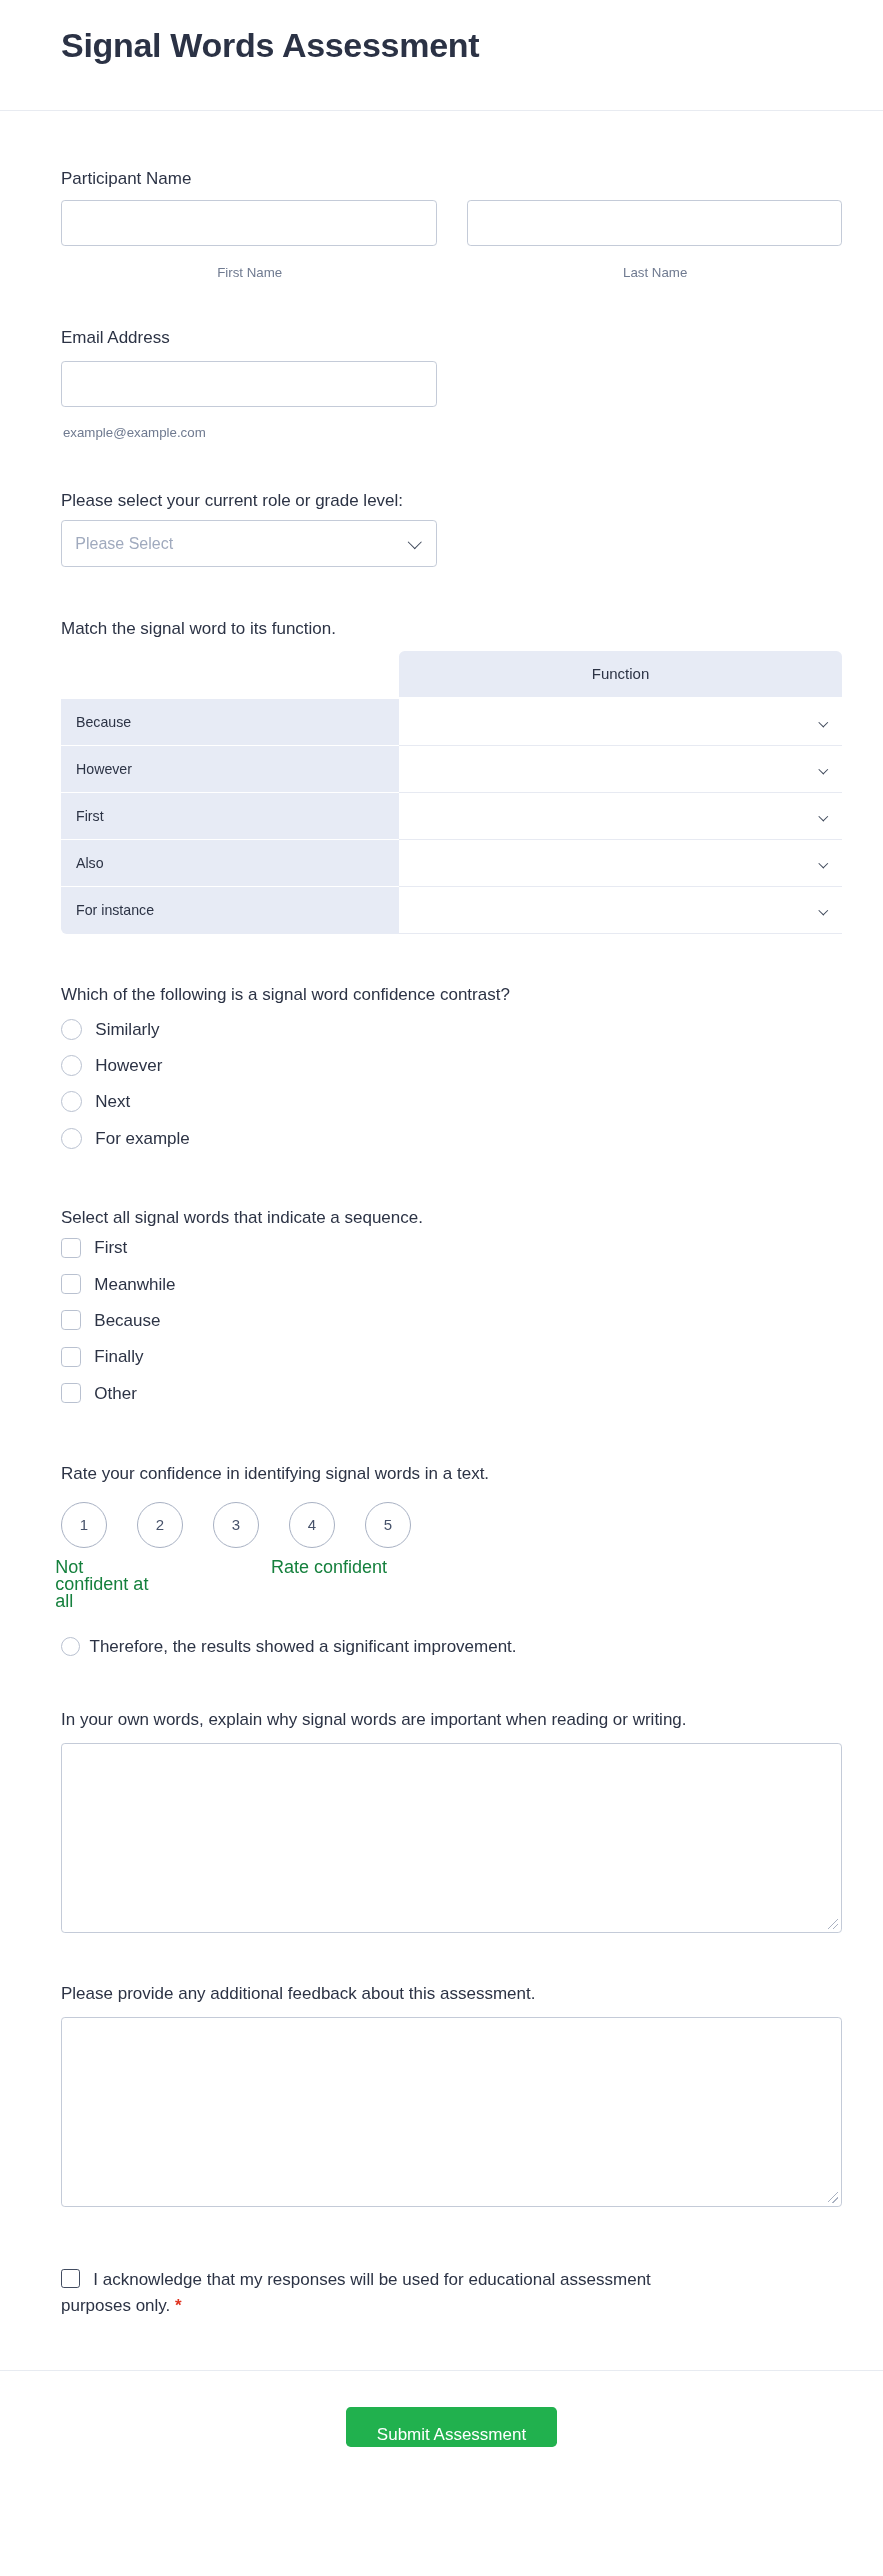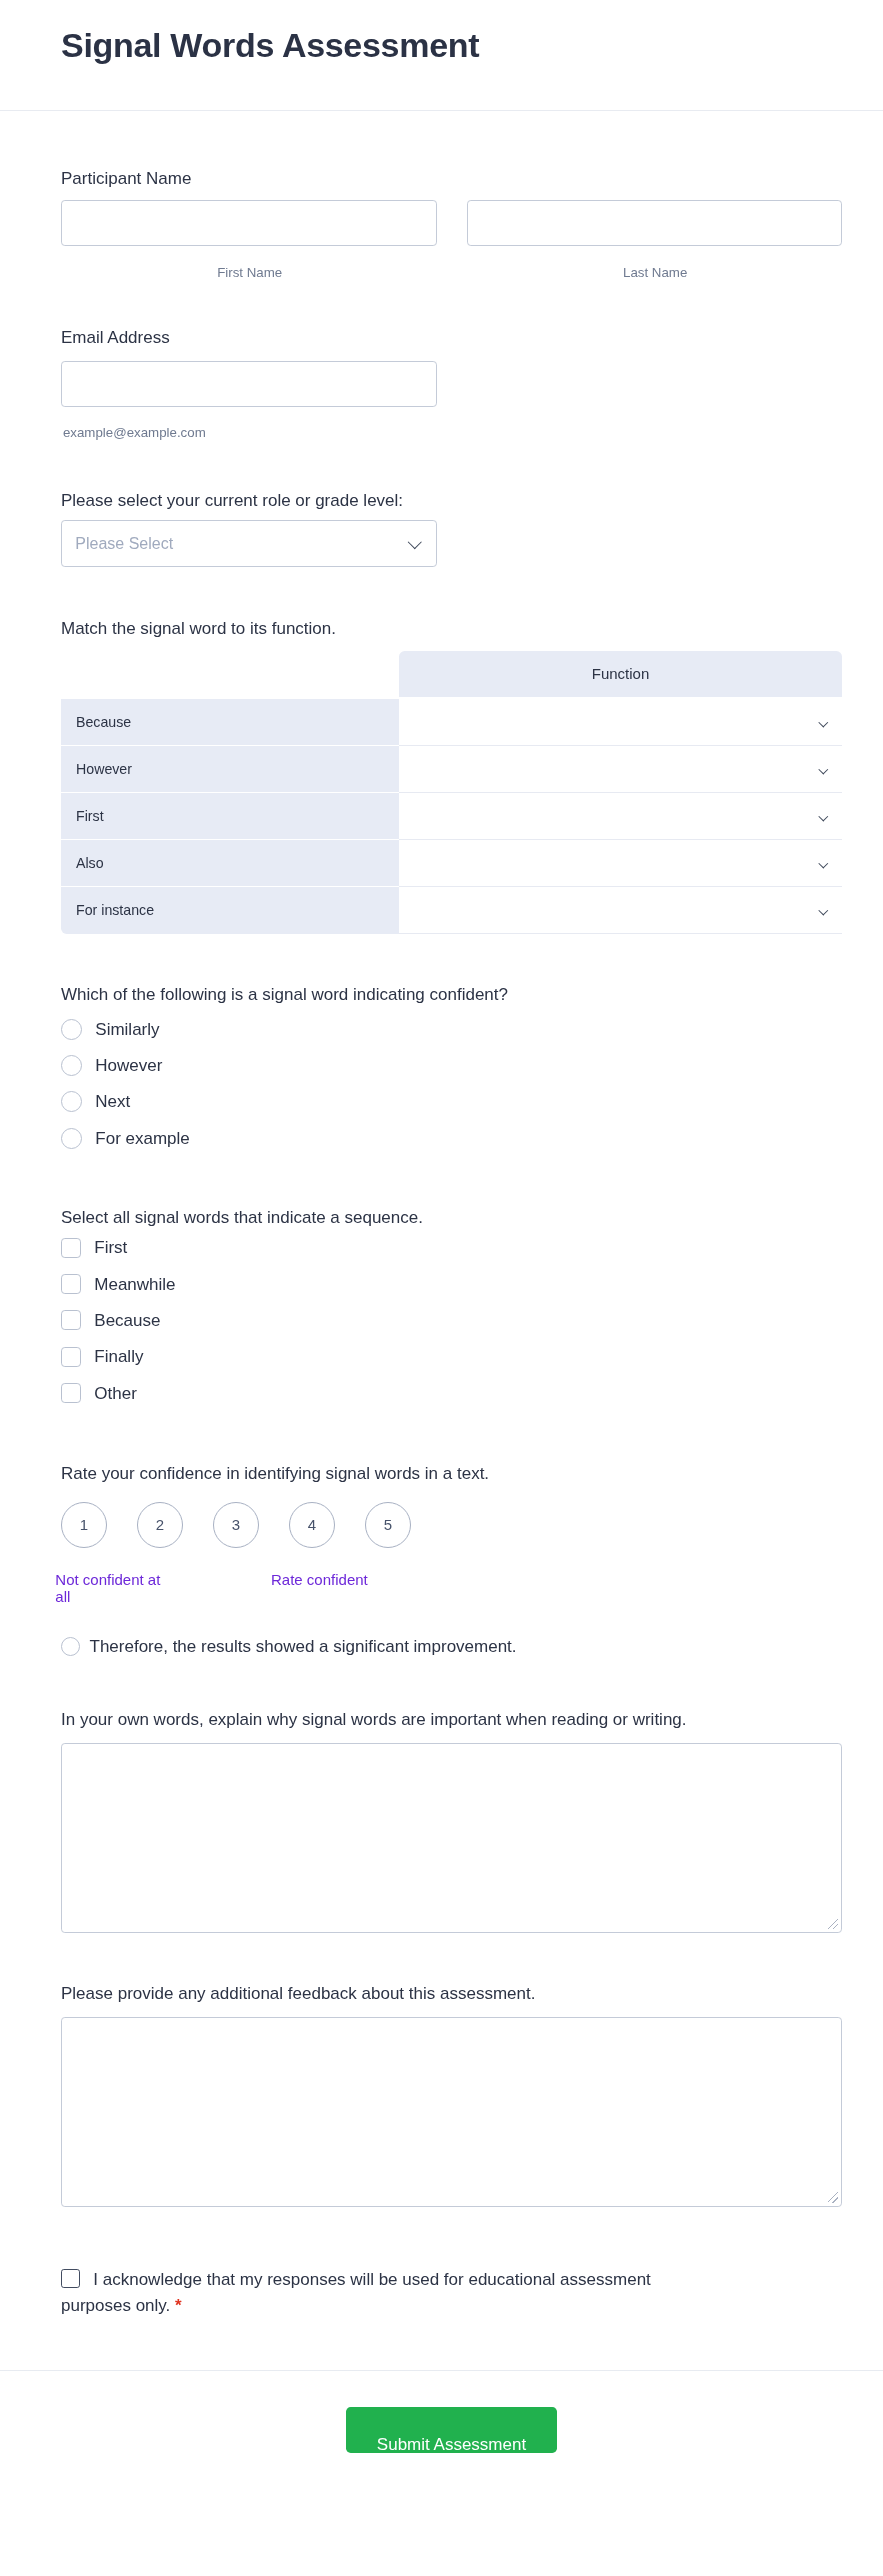--- a/index.html
+++ b/index.html
@@ -96,21 +96,21 @@
 
   
   .section-confidence { margin-top:57px; }
   .scale-row { display:flex; gap:30px; margin-top:17px; }
   .scale-circle {
     width:46px; height:46px; border-radius:50%; border:0.9px solid #a8b1c3;
     display:flex; align-items:center; justify-content:center;
     font-size:15px; color:#47526a; background:#fff; cursor:pointer;
   }
   .scale-labels { position:relative; margin-top:11.4px; height:34px; }
-  .scale-label { position:absolute; top:12px; font-size:15px; line-height:17px; color:#6d28d9; }
+  .scale-label { position:absolute; top:0; font-size:18px; line-height:17px; color:#15803d; }
   .scale-label.min { left:-5.7px; width:106px; }
   .scale-label.max { left:210px; white-space:nowrap; }
 
   
   .section-sentence { margin-top:42px; display:flex; align-items:flex-start; cursor:default; }
   .section-sentence .radio-c { width:19px; height:19px; margin-top:1.9px; }
   .sentence-text { margin-left:9.5px; font-size:17px; line-height:23px; color:#2c3345; }
   .sentence-text .opt-part { margin-right:4.7px; }
 
   
@@ -137,22 +137,22 @@
     background:#fff; margin:2.8px 13.3px 3.8px 0; cursor:pointer;
   }
   .req-star { color:#e0331f; font-weight:700; margin-left:4.7px; }
 
   
   .divider { height:0.9px; background:#e8ebf1; margin:50px -41px 0 -61px; }
   .btn-row { margin-top:36px; text-align:center; }
   .submit-btn {
     display:inline-block; border:none; cursor:pointer;
     background:#21b14e; color:#ffffff; font-family:inherit;
-    font-size:17px; font-weight:500; line-height:55px; height:46px;
-    padding:10px 31px; border-radius:4.7px;
+    font-size:17px; font-weight:500; line-height:55px; height:40px;
+    padding:0 31px; border-radius:4.7px;
   }
 </style>
 </head>
 <body>
 
 <div class="page">
 
   <div class="form-header">
     <div class="form-title">Signal Words Assessment</div>
   </div>
@@ -219,21 +219,21 @@
         <div class="matrix-row">
           <div class="row-label">For instance</div>
           <div class="answer-cell">
               <span class="chev"></span>
             </div>
         </div>
       </div>
     </div>
 
     <div class="section-contrast">
-      <div class="q-label">Which of the following is a signal word indicating confident?</div>
+      <div class="q-label">Which of the following is a signal word confidence contrast?</div>
       <div class="opt-group">
         <div class="opt">
           <span class="radio-c"></span>
           <span class="opt-label">Similarly</span>
         </div>
         <div class="opt">
           <span class="radio-c"></span>
           <span class="opt-label">However</span>
         </div>
         <div class="opt">

